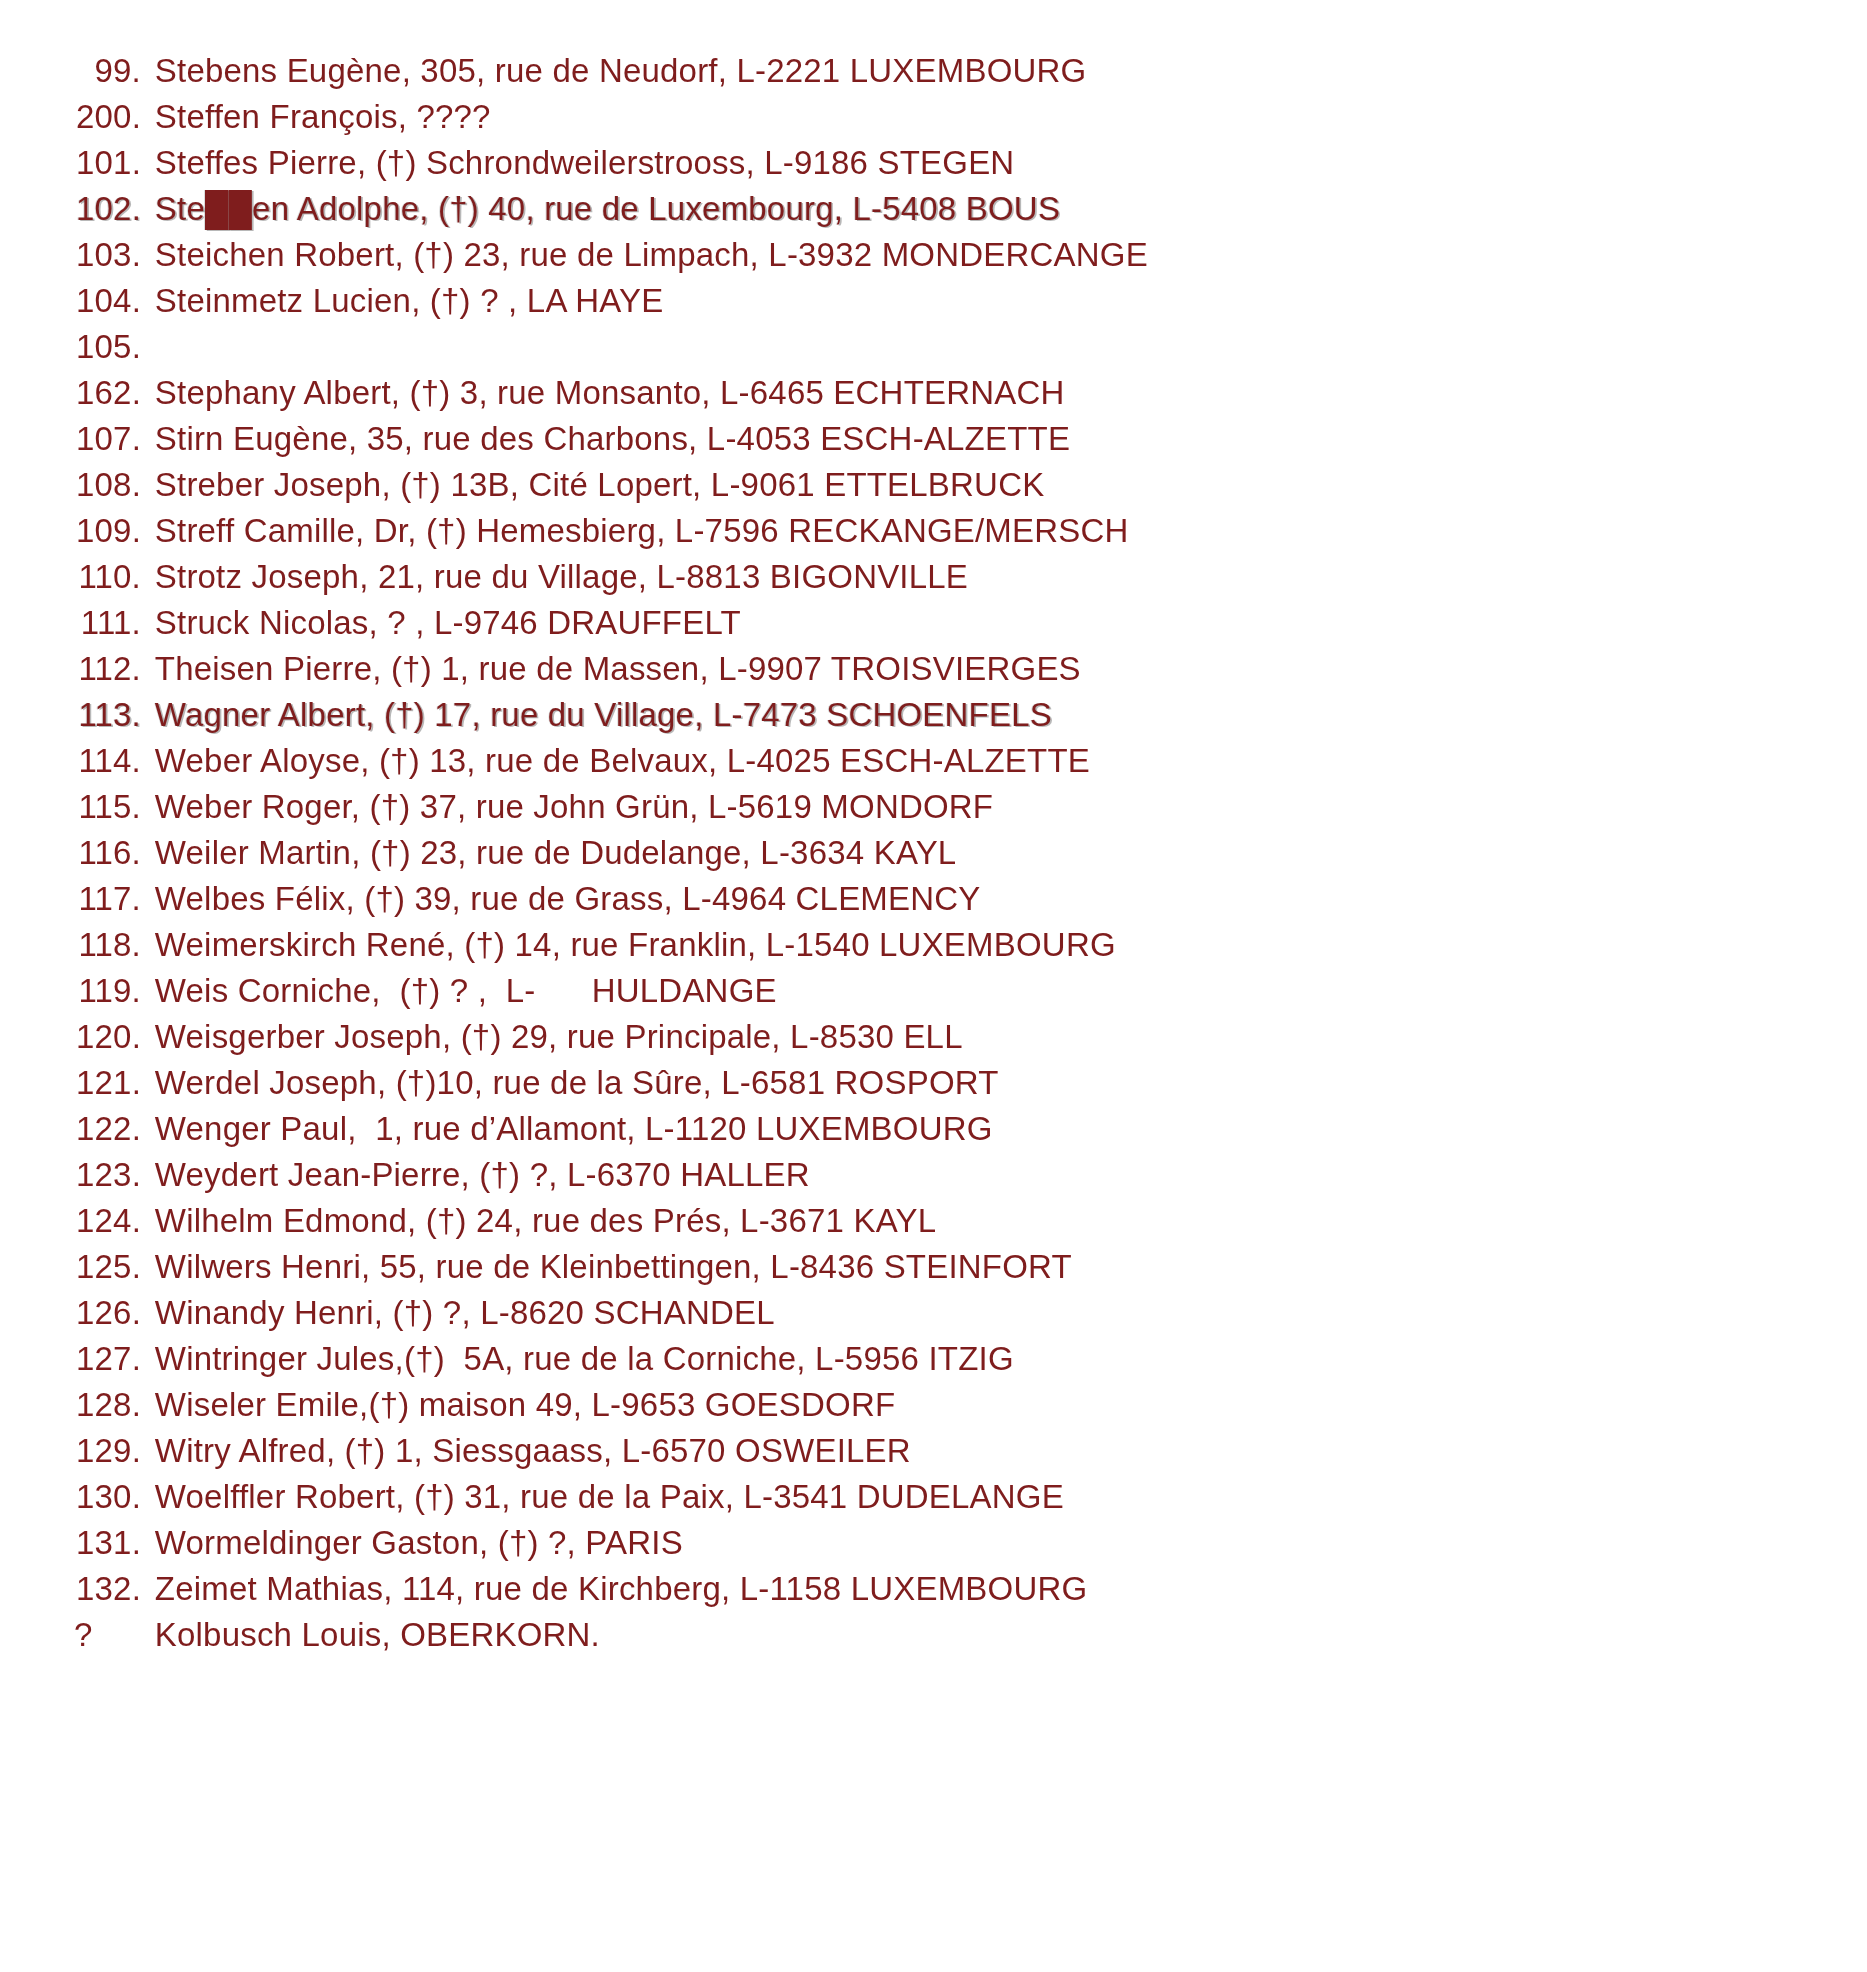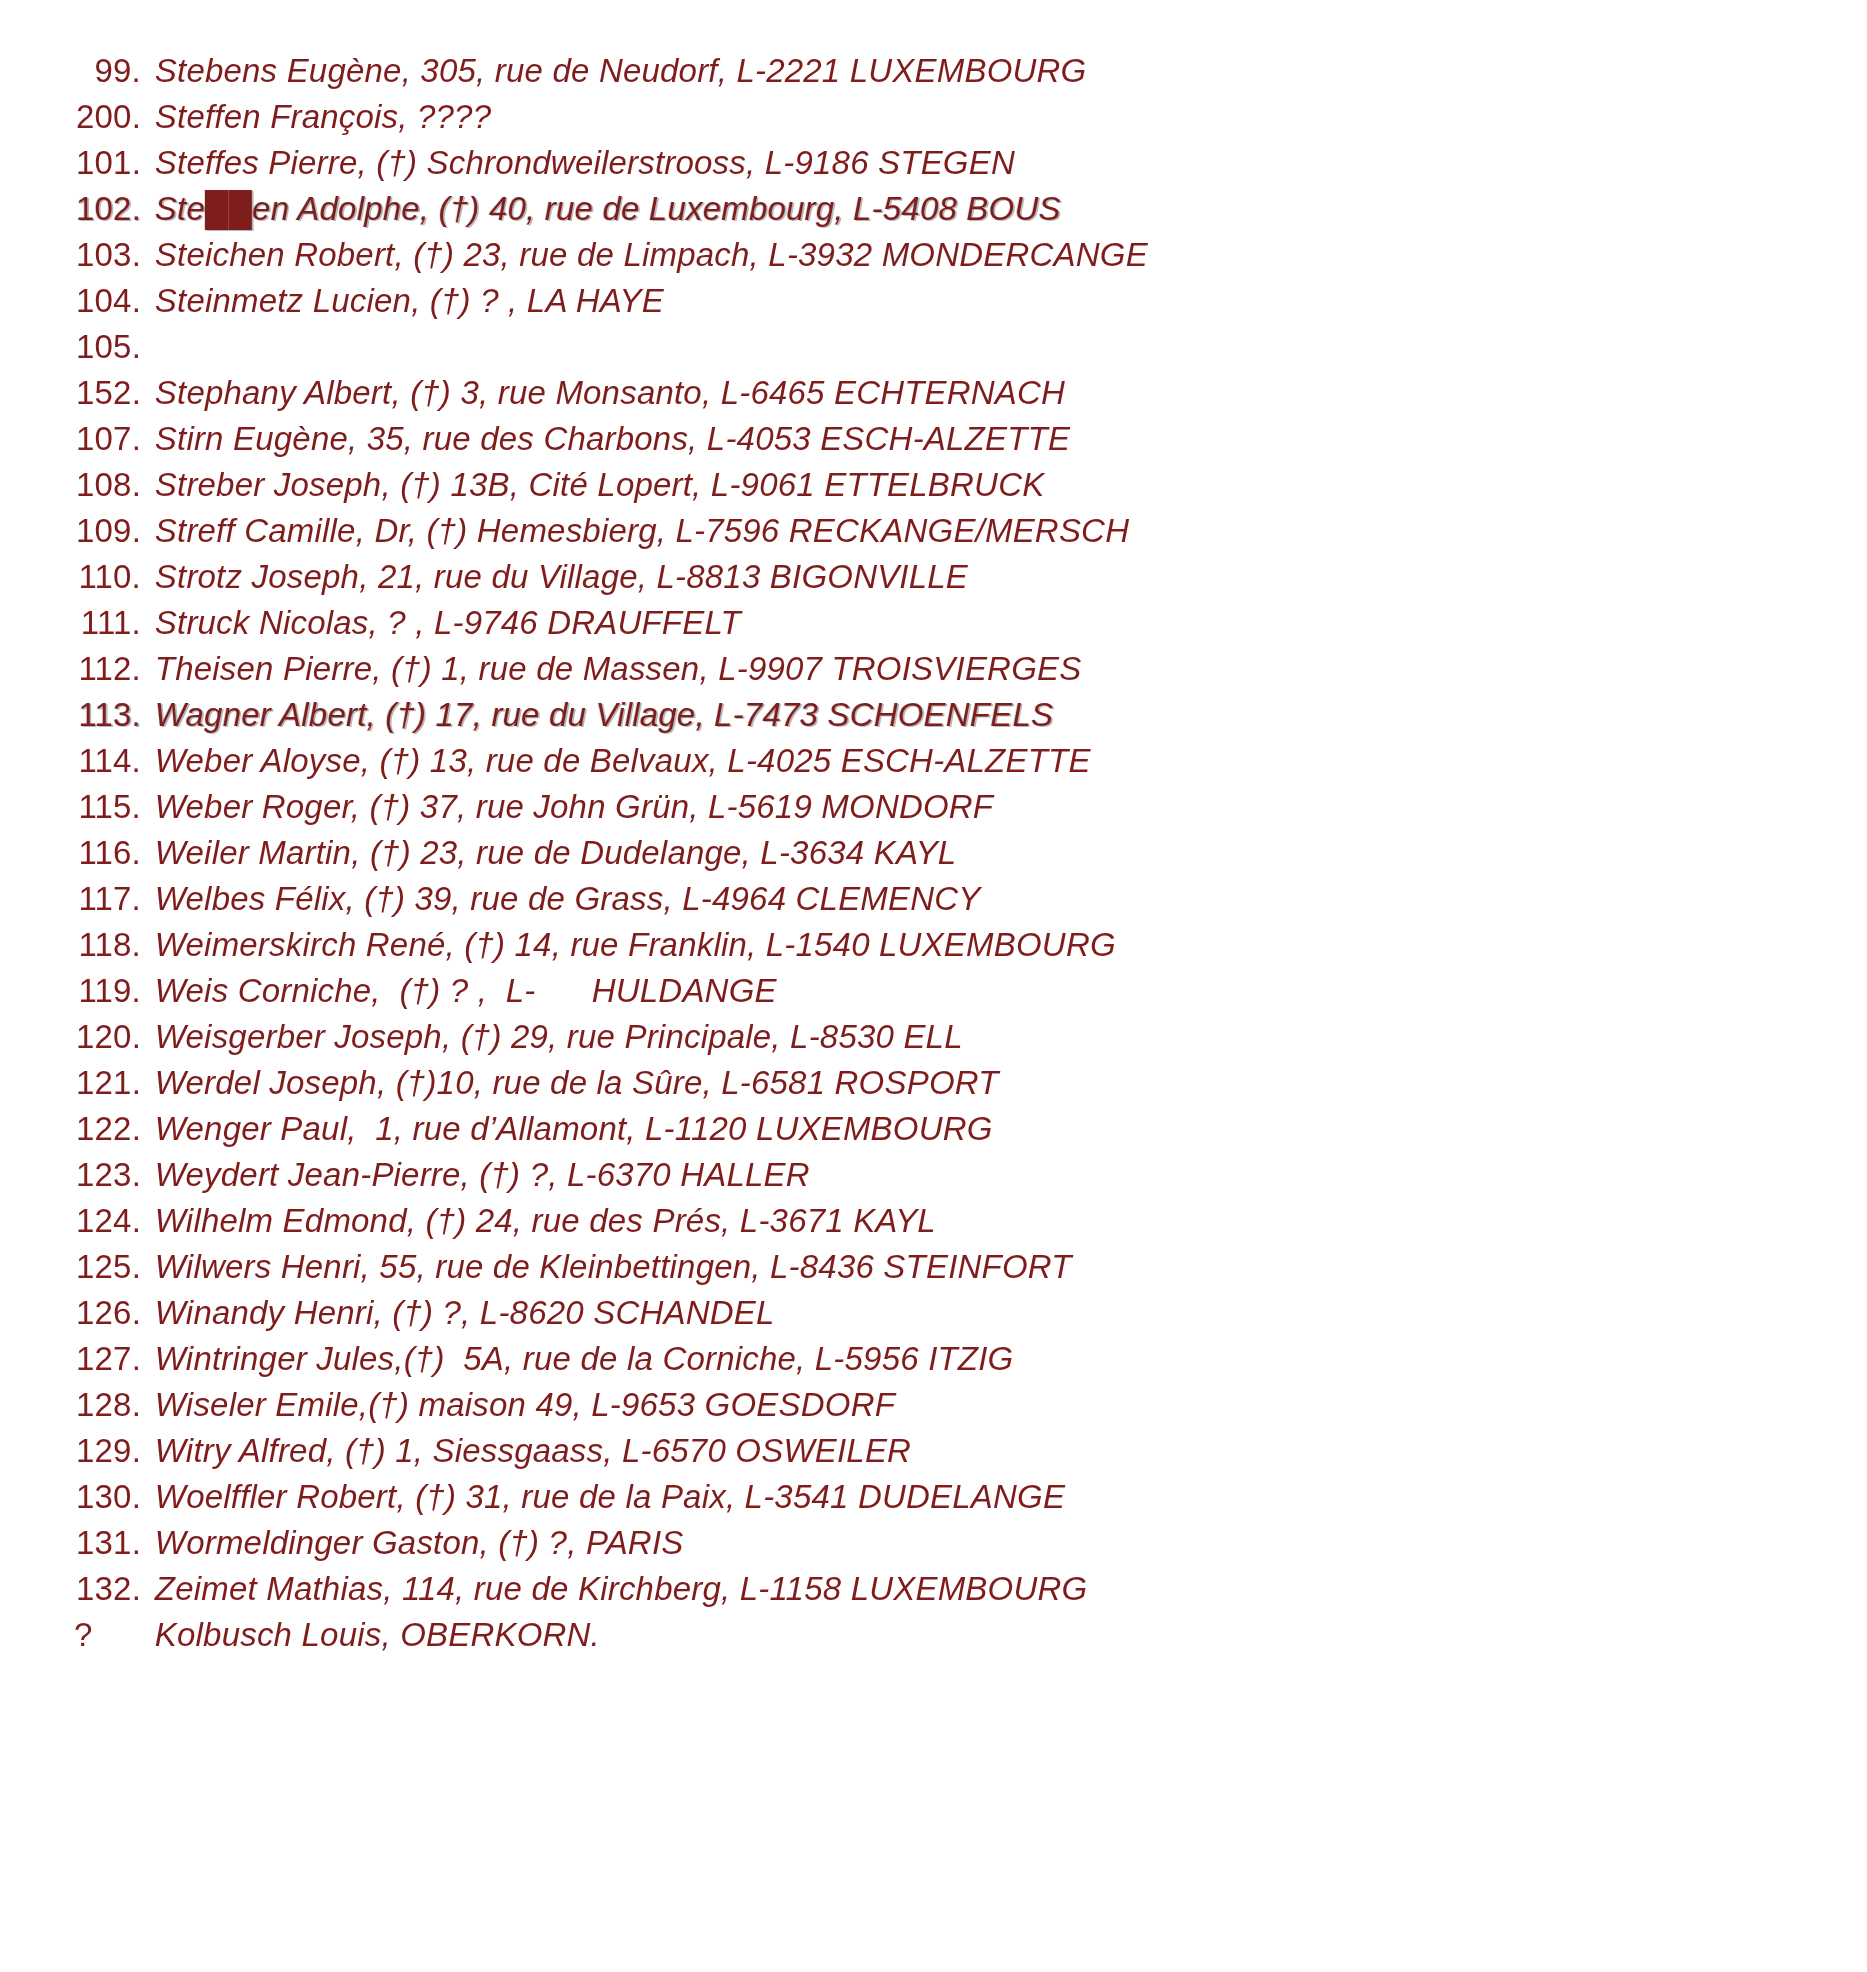--- a/index.html
+++ b/index.html
@@ -37,21 +37,20 @@
   }
   .num.num-left {
     text-align: left;
   }
   .spacer {
     flex: none;
     width: 13.8px;
   }
   .text {
     white-space: pre-wrap;
-    font-style: italic;
   }
   
   .ghost {
     text-shadow: 1.7px 0.9px 0 rgba(20, 20, 20, 0.30), -0.9px 0 0 rgba(20,20,20,0.15);
   }
 </style>
 </head>
 <body>
 
 <div class="page">
@@ -84,21 +83,21 @@
       <div class="row">
         <span class="num">104.</span>
         <span class="spacer"></span>
         <span class="text">Steinmetz Lucien, (†) ? , LA HAYE</span>
       </div>
       <div class="row">
         <span class="num">105.</span>
         <span class="spacer"></span>
       </div>
       <div class="row">
-        <span class="num">152.</span>
+        <span class="num">162.</span>
         <span class="spacer"></span>
         <span class="text">Stephany Albert, (†) 3, rue Monsanto, L-6465 ECHTERNACH</span>
       </div>
       <div class="row">
         <span class="num">107.</span>
         <span class="spacer"></span>
         <span class="text">Stirn Eugène, 35, rue des Charbons, L-4053 ESCH-ALZETTE</span>
       </div>
       <div class="row">
         <span class="num">108.</span>

